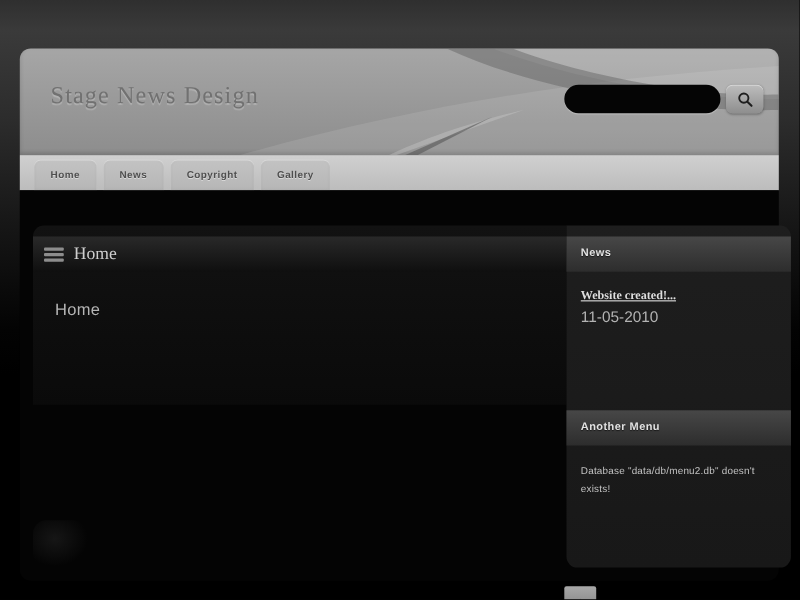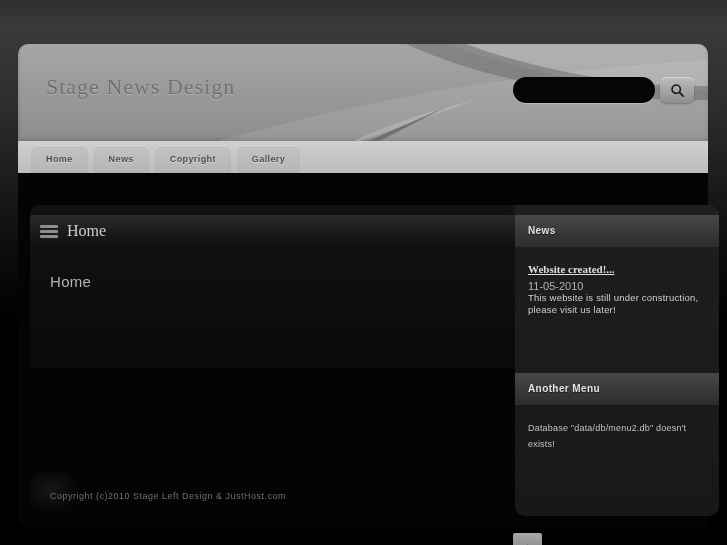--- a/index.html
+++ b/index.html
@@ -83,21 +83,21 @@
     margin-top:10px;height:32px;line-height:32px;padding-left:13px;
     background:linear-gradient(180deg,#474747,#2d2d2d);
     font-size:10px;font-weight:bold;color:#e2e2e2;letter-spacing:.4px;
     text-shadow:0 1px 1px rgba(0,0,0,.6);
   }
   .news-body{height:116px;box-sizing:border-box;padding:12px 13px 0 13px;}
   .news-link{
     display:inline-block;font-family:"Liberation Serif",serif;font-size:11px;font-weight:bold;
     color:#dedede;margin-bottom:5px;
   }
-  .news-date{font-size:11px;color:#b3b3b3;margin-bottom:0;}
+  .news-date{font-size:14px;color:#b3b3b3;margin-bottom:16px;}
   .news-text{font-size:9.5px;color:#cfcfcf;line-height:1.3;letter-spacing:.2px;}
   .menu-body{padding:16px 13px 0 13px;}
   .menu-text{font-size:9px;color:#c2c2c2;line-height:1.75;letter-spacing:.2px;}
   
   .corner-glow{
     position:absolute;left:12px;top:300px;width:50px;height:42px;border-radius:12px;
     background:radial-gradient(ellipse at 40% 40%, #161616, rgba(0,0,0,0) 70%);
   }
   .footer-text{
     position:absolute;left:32px;top:318px;font-size:9px;color:#6f6f6f;letter-spacing:.5px;
@@ -154,29 +154,27 @@
           <span class="content-title">Home</span>
         </div>
         <h2 class="content-heading">Home</h2>
       </div>
 
       <div class="sidebar">
         <div class="side-header">News</div>
         <div class="news-body">
           <a href="#" class="news-link">Website created!...</a>
           <div class="news-date">11-05-2010</div>
-          <div class="news-text">This website is still under construction, please visit us later!</div>
         </div>
         <div class="side-header">Another Menu</div>
         <div class="menu-body">
           <div class="menu-text">Database "data/db/menu2.db" doesn't exists!</div>
         </div>
       </div>
 
       <div class="corner-glow"></div>
-      <div class="footer-text">Copyright (c)2010 Stage Left Design &amp; JustHost.com</div>
     </div>
   </div>
 
   <button class="top-btn">
     <span>▲</span>
   </button>
 </div>
 
 </body></html>

